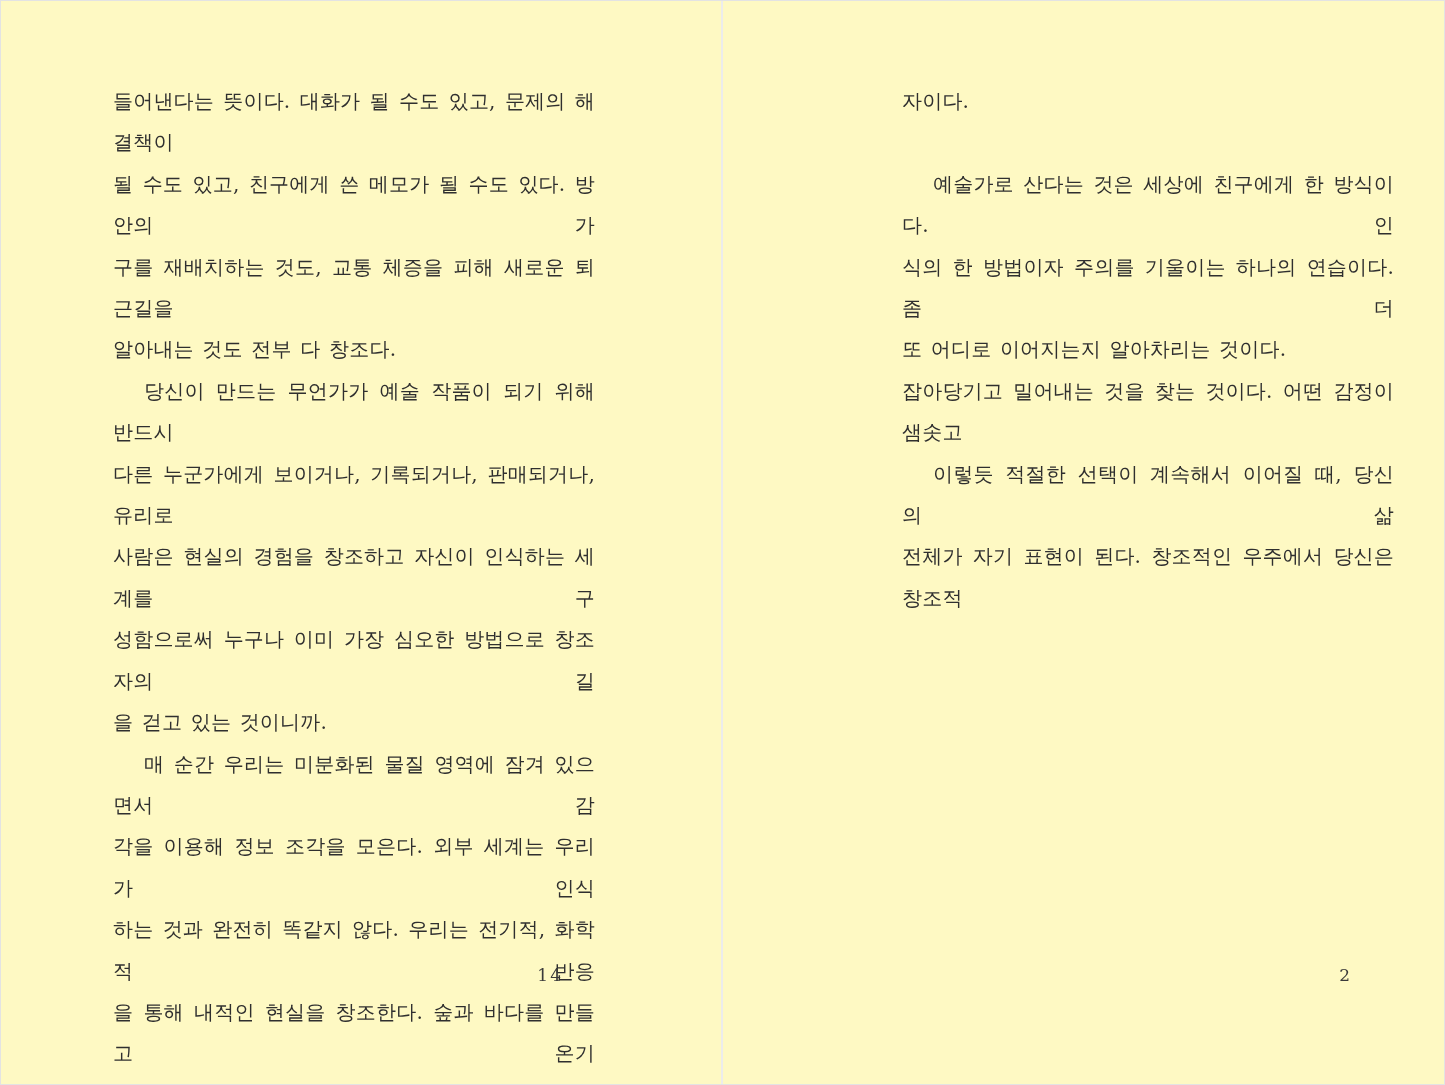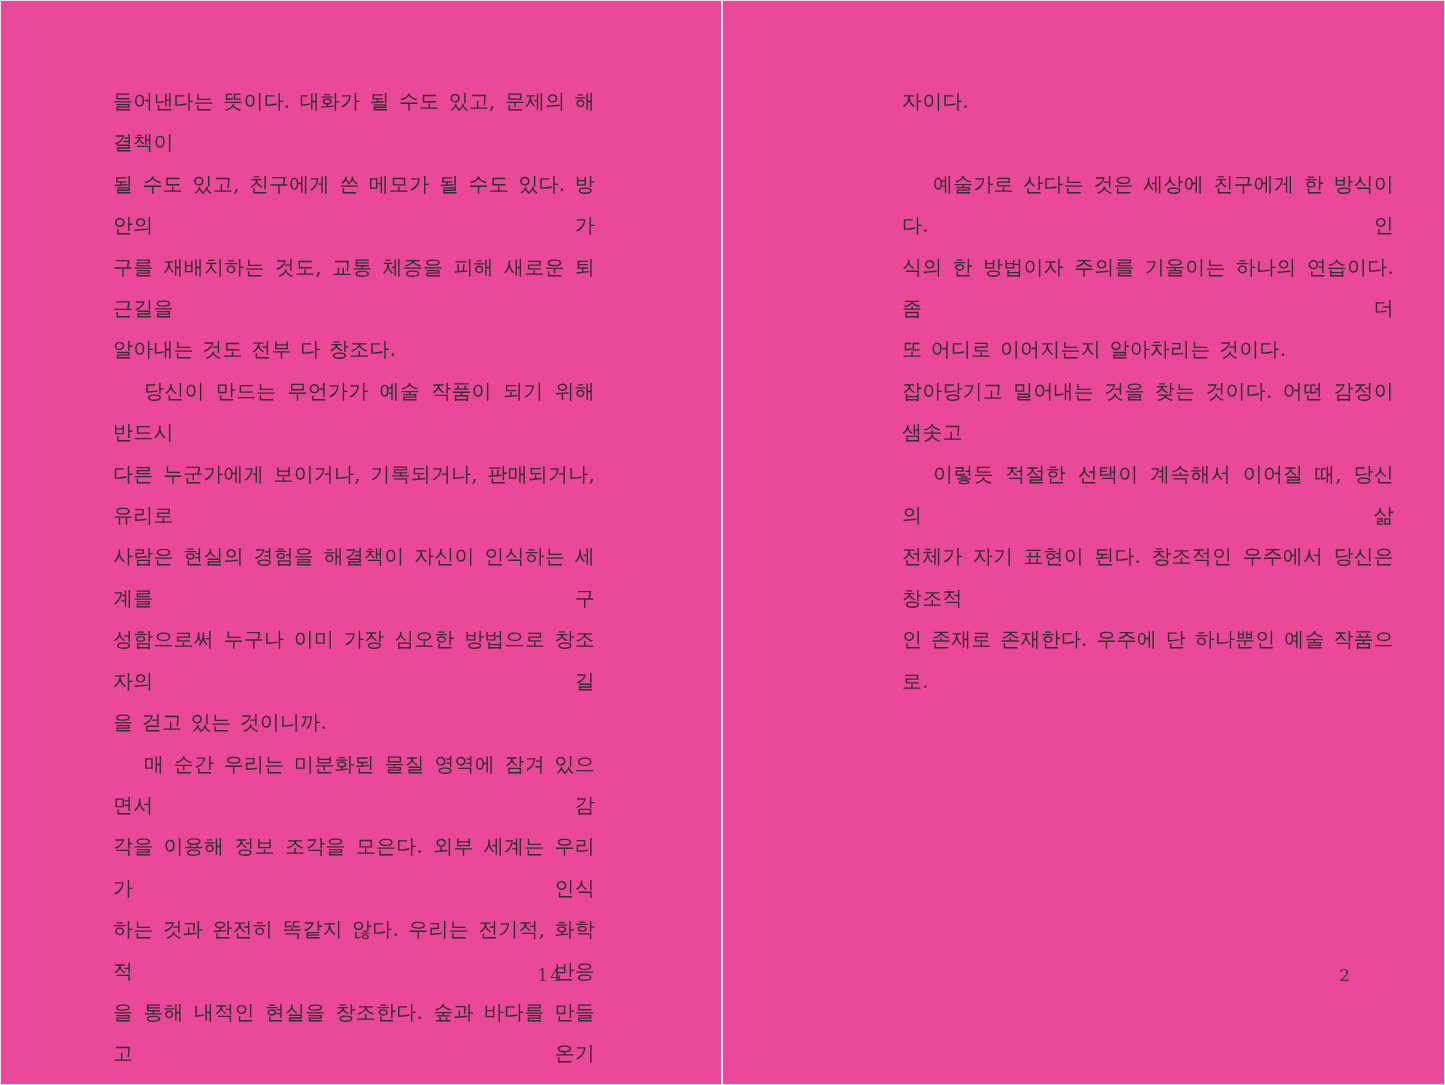--- a/index.html
+++ b/index.html
@@ -9,21 +9,21 @@
     width: 1445px;
     height: 1085px;
     font-family: "DejaVu Serif", "Liberation Serif", serif;
   }
   .spread {
     position: absolute;
     left: 0; top: 0;
     width: 1443px;
     height: 1083px;
     border: 1px solid #e3e3e3;
-    background: #ec4899;
+    background: #fef9c3;
     overflow: hidden;
   }
   .gutter {
     position: absolute;
     left: 720px;
     top: 0;
     bottom: 0;
     width: 2px;
     background: #ececec;
   }
@@ -76,21 +76,21 @@
     <div class="text-block">
         <div class="paragraph">
           <div class="line flush">들어낸다는 뜻이다. 대화가 될 수도 있고, 문제의 해결책이</div>
           <div class="line flush">될 수도 있고, 친구에게 쓴 메모가 될 수도 있다. 방 안의 가</div>
           <div class="line flush">구를 재배치하는 것도, 교통 체증을 피해 새로운 퇴근길을</div>
           <div class="line">알아내는 것도 전부 다 창조다.</div>
         </div>
         <div class="paragraph">
           <div class="line flush indent">당신이 만드는 무언가가 예술 작품이 되기 위해 반드시</div>
           <div class="line flush">다른 누군가에게 보이거나, 기록되거나, 판매되거나, 유리로</div>
-          <div class="line flush">사람은 현실의 경험을 해결책이 자신이 인식하는 세계를 구</div>
+          <div class="line flush">사람은 현실의 경험을 창조하고 자신이 인식하는 세계를 구</div>
           <div class="line flush">성함으로써 누구나 이미 가장 심오한 방법으로 창조자의 길</div>
           <div class="line">을 걷고 있는 것이니까.</div>
         </div>
         <div class="paragraph">
           <div class="line flush indent">매 순간 우리는 미분화된 물질 영역에 잠겨 있으면서 감</div>
           <div class="line flush">각을 이용해 정보 조각을 모은다. 외부 세계는 우리가 인식</div>
           <div class="line flush">하는 것과 완전히 똑같지 않다. 우리는 전기적, 화학적 반응</div>
           <div class="line flush">을 통해 내적인 현실을 창조한다. 숲과 바다를 만들고 온기</div>
         </div>
       </div>
@@ -106,19 +106,18 @@
         </div>
         <div class="paragraph gap-before">
           <div class="line flush indent">예술가로 산다는 것은 세상에 친구에게 한 방식이다. 인</div>
           <div class="line flush">식의 한 방법이자 주의를 기울이는 하나의 연습이다. 좀 더</div>
           <div class="line">또 어디로 이어지는지 알아차리는 것이다.</div>
           <div class="line flush">잡아당기고 밀어내는 것을 찾는 것이다. 어떤 감정이 샘솟고</div>
         </div>
         <div class="paragraph">
           <div class="line flush indent">이렇듯 적절한 선택이 계속해서 이어질 때, 당신의 삶</div>
           <div class="line flush">전체가 자기 표현이 된다. 창조적인 우주에서 당신은 창조적</div>
-          <div class="line">인 존재로 존재한다. 우주에 단 하나뿐인 예술 작품으로.</div>
         </div>
       </div>
     <div class="page-number">2</div>
   </div>
 
 </div>
 
 </body></html>

